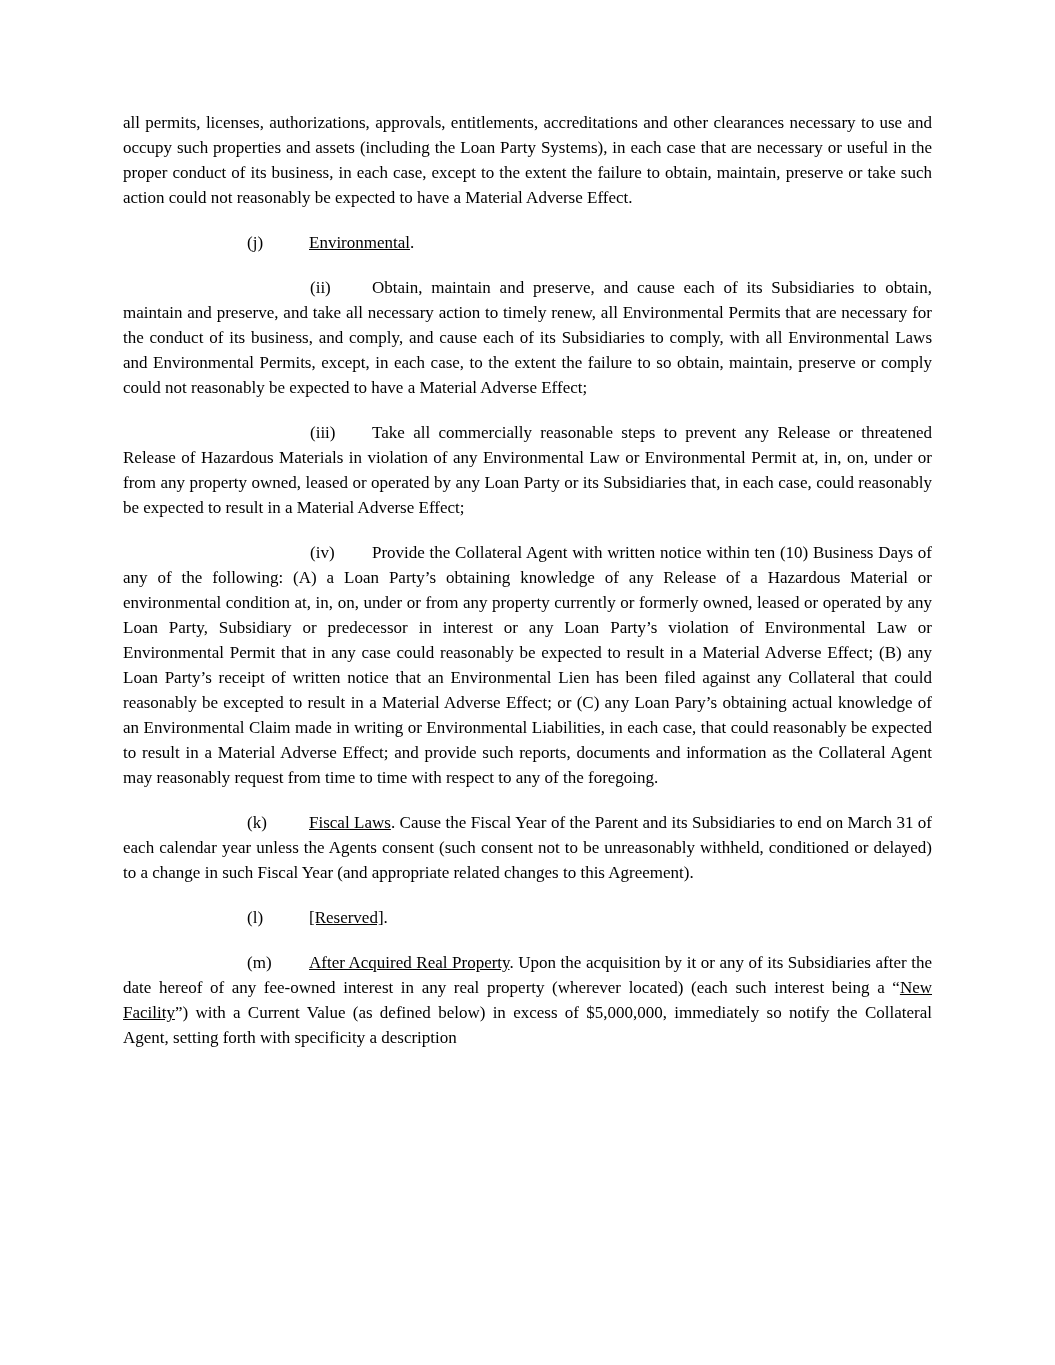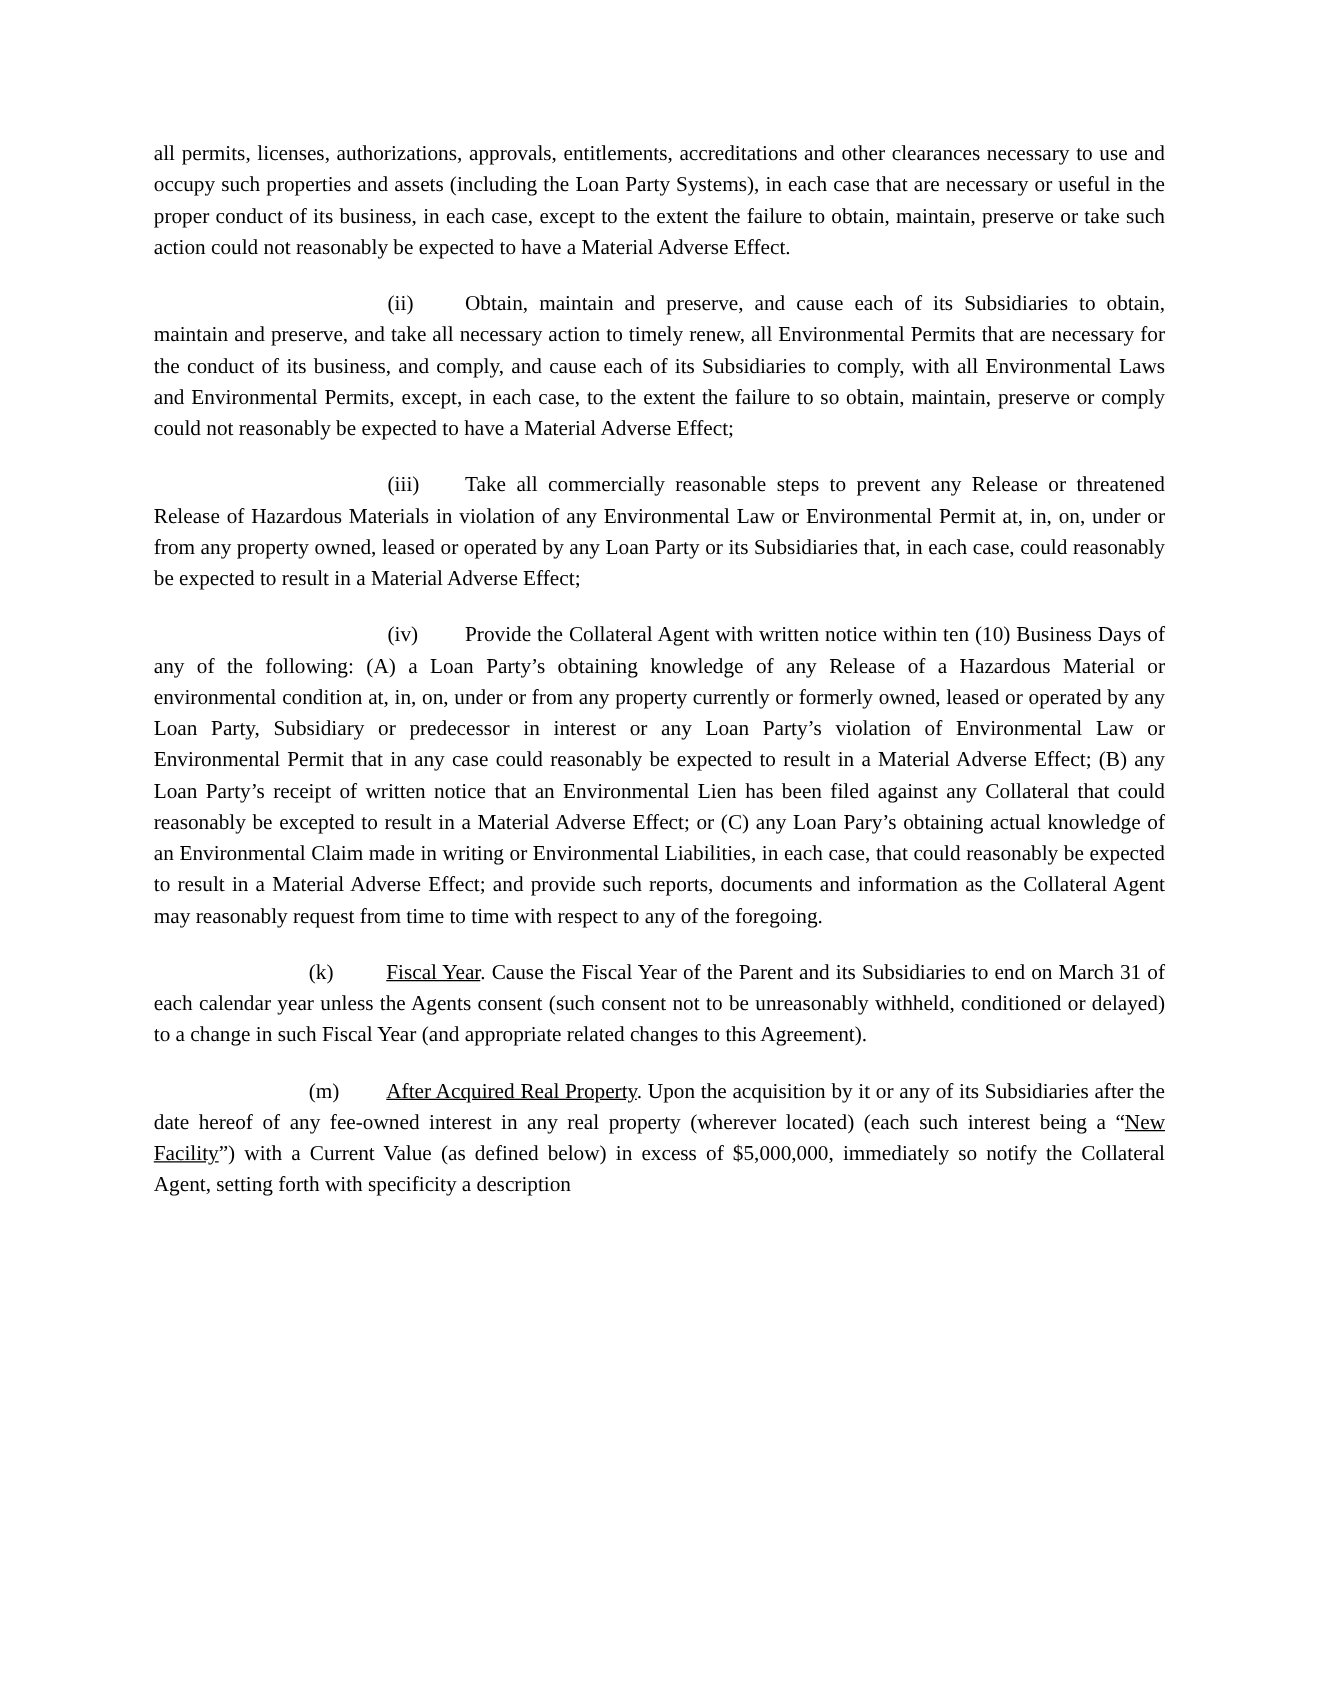--- a/index.html
+++ b/index.html
@@ -57,30 +57,32 @@
   }
 </style>
 </head>
 <body>
 
 <div class="page">
   <main class="doc-body">
 
     <p class="para">all permits, licenses, authorizations, approvals, entitlements, accreditations and other clearances necessary to use and occupy such properties and assets (including the Loan Party Systems), in each case that are necessary or useful in the proper conduct of its business, in each case, except to the extent the failure to obtain, maintain, preserve or take such action could not reasonably be expected to have a Material Adverse Effect.</p>
 
+    <p class="para lvl1"><span class="tab-label">(j)</span><span class="underline">Environmental</span><span>.</span></p>
 
 
     <p class="para lvl2"><span class="tab-label">(ii)</span><span>Obtain, maintain and preserve, and cause each of its Subsidiaries to obtain, maintain and preserve, and take all necessary action to timely renew, all Environmental Permits that are necessary for the conduct of its business, and comply, and cause each of its Subsidiaries to comply, with all Environmental Laws and Environmental Permits, except, in each case, to the extent the failure to so obtain, maintain, preserve or comply could not reasonably be expected to have a Material Adverse Effect;</span></p>
 
     <p class="para lvl2"><span class="tab-label">(iii)</span><span>Take all commercially reasonable steps to prevent any Release or threatened Release of Hazardous Materials in violation of any Environmental Law or Environmental Permit at, in, on, under or from any property owned, leased or operated by any Loan Party or its Subsidiaries that, in each case, could reasonably be expected to result in a Material Adverse Effect;</span></p>
 
     <p class="para lvl2"><span class="tab-label">(iv)</span><span>Provide the Collateral Agent with written notice within ten (10) Business Days of any of the following:  (A) a Loan Party’s obtaining knowledge of any Release of a Hazardous Material or environmental condition at, in, on, under or from any property currently or formerly owned, leased or operated by any Loan Party, Subsidiary or predecessor in interest or any Loan Party’s violation of Environmental Law or Environmental Permit that in any case could reasonably be expected to result in a Material Adverse Effect; (B) any Loan Party’s receipt of written notice that an Environmental Lien has been filed against any Collateral that could reasonably be excepted to result in a Material Adverse Effect; or (C) any Loan Pary’s obtaining actual knowledge of an Environmental Claim made in writing or Environmental Liabilities, in each case, that could reasonably be expected to result in a Material Adverse Effect; and provide such reports, documents and information as the Collateral Agent may reasonably request from time to time with respect to any of the foregoing.</span></p>
 
-    <p class="para lvl1"><span class="tab-label">(k)</span><span class="underline">Fiscal Year</span><span>.  Cause the Fiscal Year of the Parent and its Subsidiaries to end on March 31 of each calendar year unless the Agents consent (such consent not to be unreasonably withheld, conditioned or delayed) to a change in such Fiscal Year (and appropriate related changes to this Agreement).</span></p>
+    <p class="para lvl1"><span class="tab-label">(k)</span><span class="underline">Fiscal Laws</span><span>.  Cause the Fiscal Year of the Parent and its Subsidiaries to end on March 31 of each calendar year unless the Agents consent (such consent not to be unreasonably withheld, conditioned or delayed) to a change in such Fiscal Year (and appropriate related changes to this Agreement).</span></p>
 
+    <p class="para lvl1"><span class="tab-label">(l)</span><span class="underline">[Reserved]</span><span>.</span></p>
 
     <p class="para lvl1"><span class="tab-label">(m)</span><span class="underline">After Acquired Real Property</span><span>.  Upon the acquisition by it or any of its Subsidiaries after the date hereof of any fee-owned interest in any real property (wherever located) (each such interest being a “</span><span class="underline">New Facility</span><span>”) with a Current Value (as defined below) in excess of $5,000,000, immediately so notify the Collateral Agent, setting forth with specificity a description</span></p>
 
   </main>
 
   <footer>
     <div class="page-number">119</div>
     <div class="legal-stamp">LEGAL_US_E # 188864993.17</div>
   </footer>
 </div>

